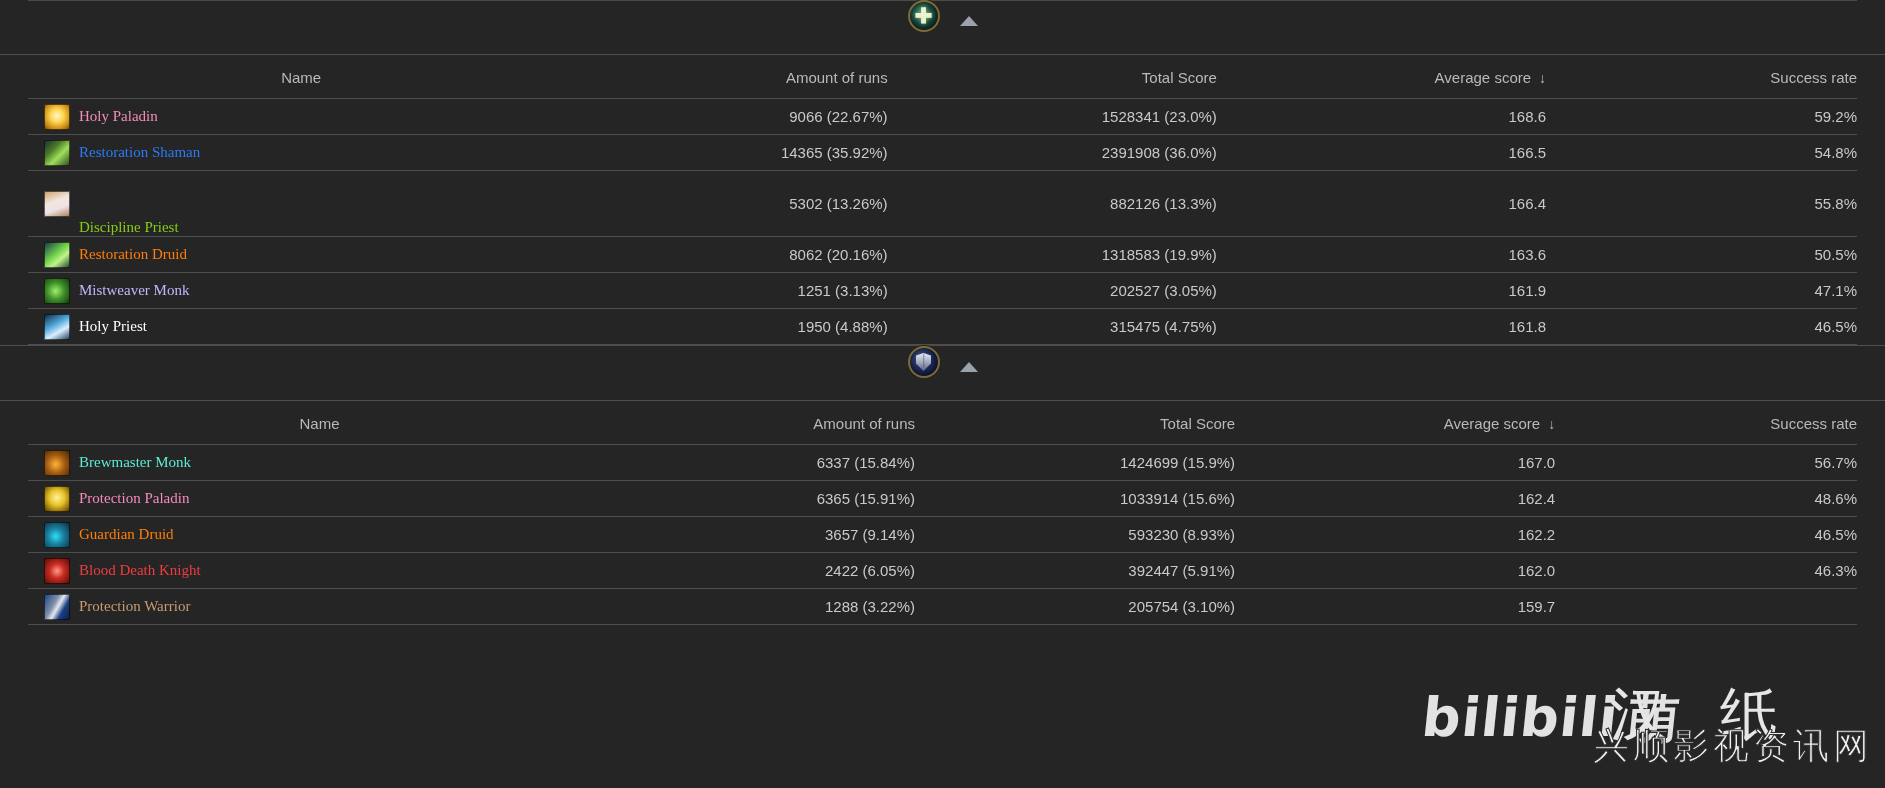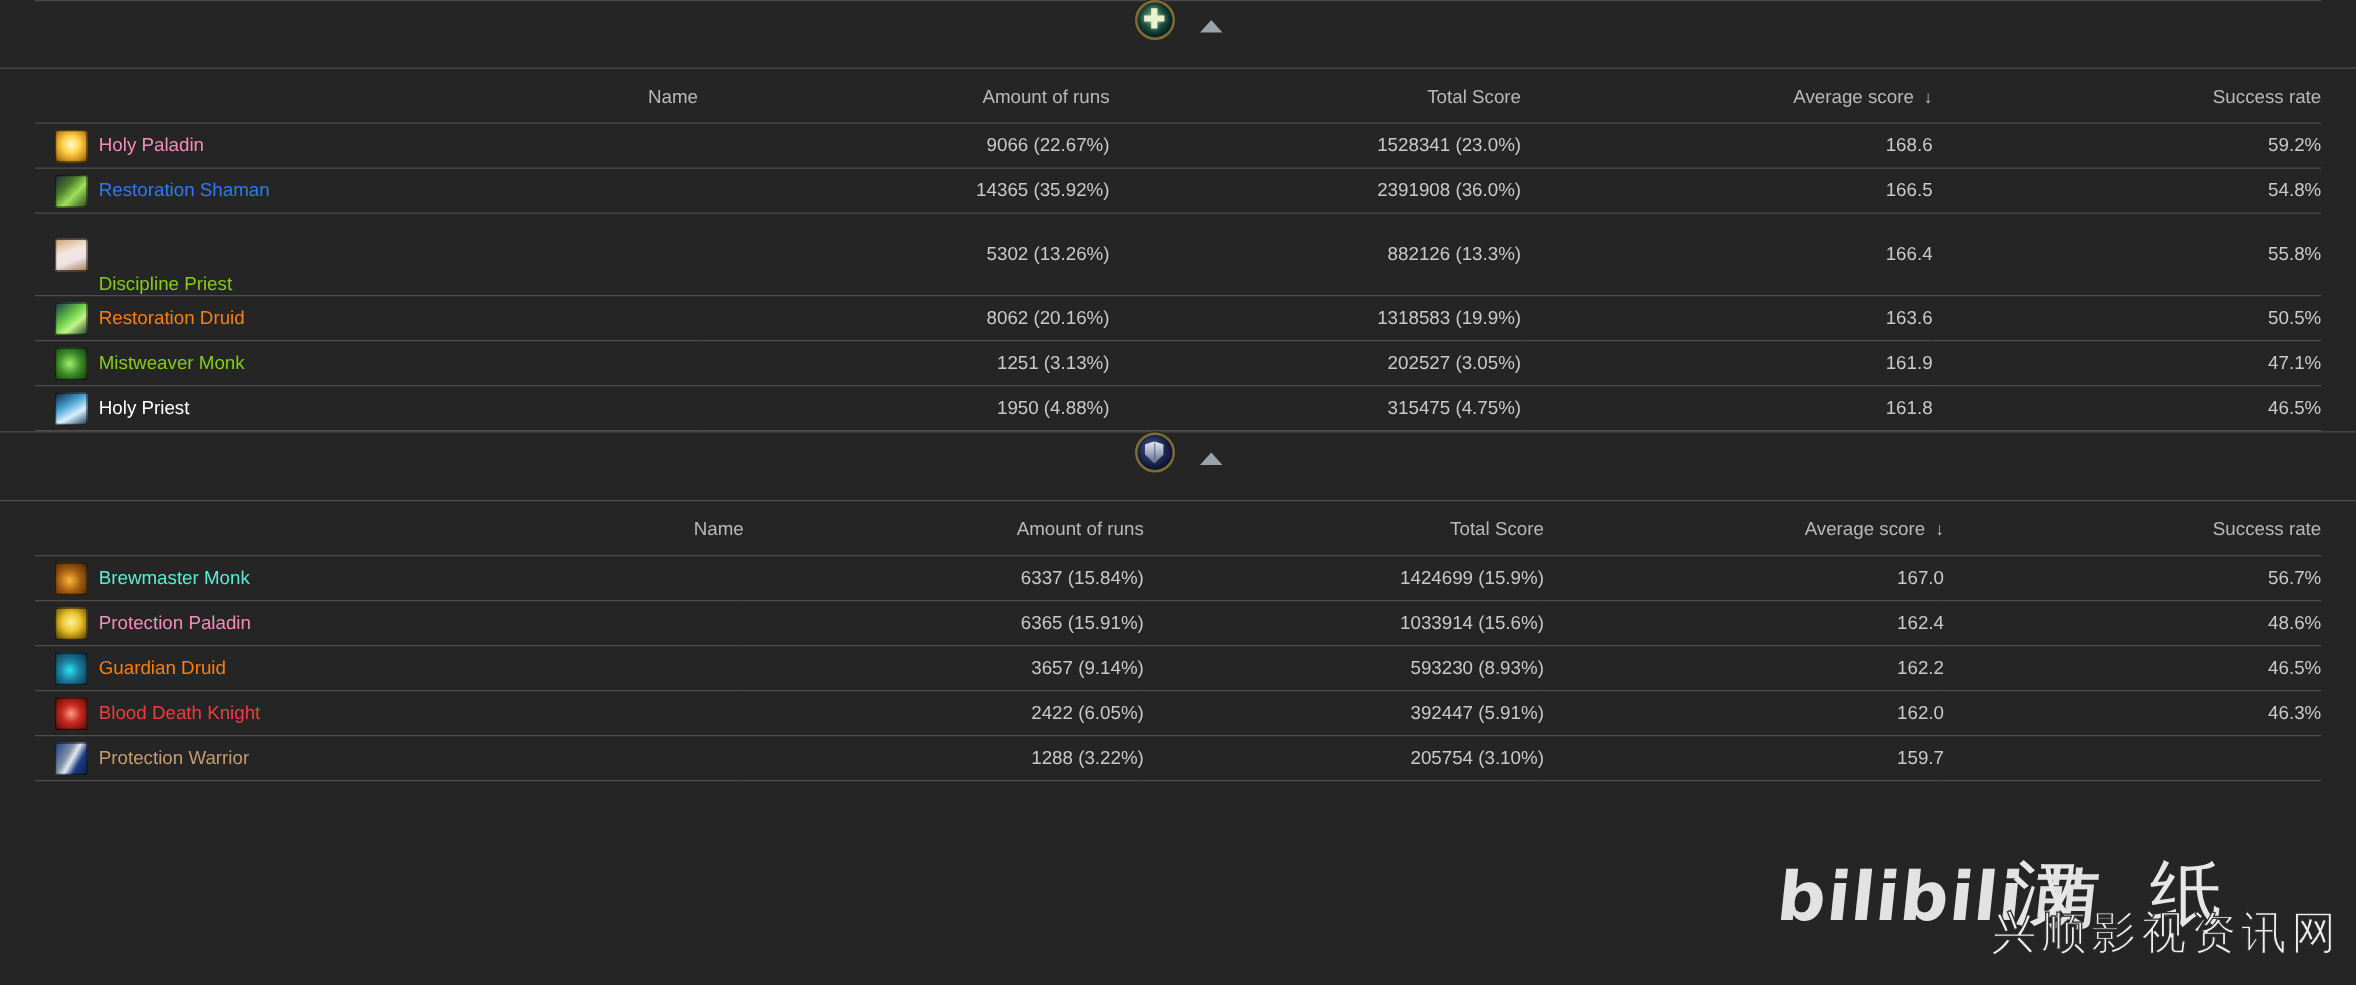--- a/index.html
+++ b/index.html
@@ -68,30 +68,30 @@
     border-collapse: collapse;
     table-layout: fixed;
   }
   table.spec-table th {
     font-size: 15px; font-weight: normal; color: #b9b9b9;
     padding: 14px 0 12px 0;
     border-bottom: 1px solid #4d4d4d;
     text-align: right;
     white-space: nowrap;
   }
-  table.spec-table th.col-name { text-align: right; padding-left: 16px; }
+  table.spec-table th.col-name { text-align: center; padding-left: 16px; }
   table.spec-table td {
     font-size: 15px; color: #c9c9c9;
     height: 36px;
     border-bottom: 1px solid #4d4d4d;
     text-align: right;
     white-space: nowrap;
   }
   table.spec-table tr:last-child td { border-bottom: 1px solid #4d4d4d; }
-  table.spec-table td.col-name { text-align: left; padding-left: 16px; }
+  table.spec-table td.col-name { text-align: left; padding-left: 16px; font-family: Liberation Serif, serif; }
 
   .sort-arrow { margin-left: 8px; color: #b9b9b9; font-size: 14px; }
 
   .name-cell { display: flex; align-items: center; gap: 9px; }
   .spec-icon {
     width: 26px; height: 26px; flex: 0 0 26px;
     border-radius: 2px;
     background-size: cover;
     box-shadow: inset 0 0 0 1px rgba(0,0,0,.6);
   }
@@ -219,21 +219,21 @@
               </td>
               <td>8062 (20.16%)</td>
               <td>1318583 (19.9%)</td>
               <td>163.6</td>
               <td>50.5%</td>
             </tr>
             <tr>
               <td class="col-name">
                 <div class="name-cell">
                   <span class="spec-icon ic-mistmonk"></span>
-                  <span class="spec-label" style="color: #84cc16;">Mistweaver Monk</span>
+                  <span class="spec-label" style="color: #c4b5fd;">Mistweaver Monk</span>
                 </div>
               </td>
               <td>1251 (3.13%)</td>
               <td>202527 (3.05%)</td>
               <td>161.9</td>
               <td>47.1%</td>
             </tr>
             <tr>
               <td class="col-name">
                 <div class="name-cell">

